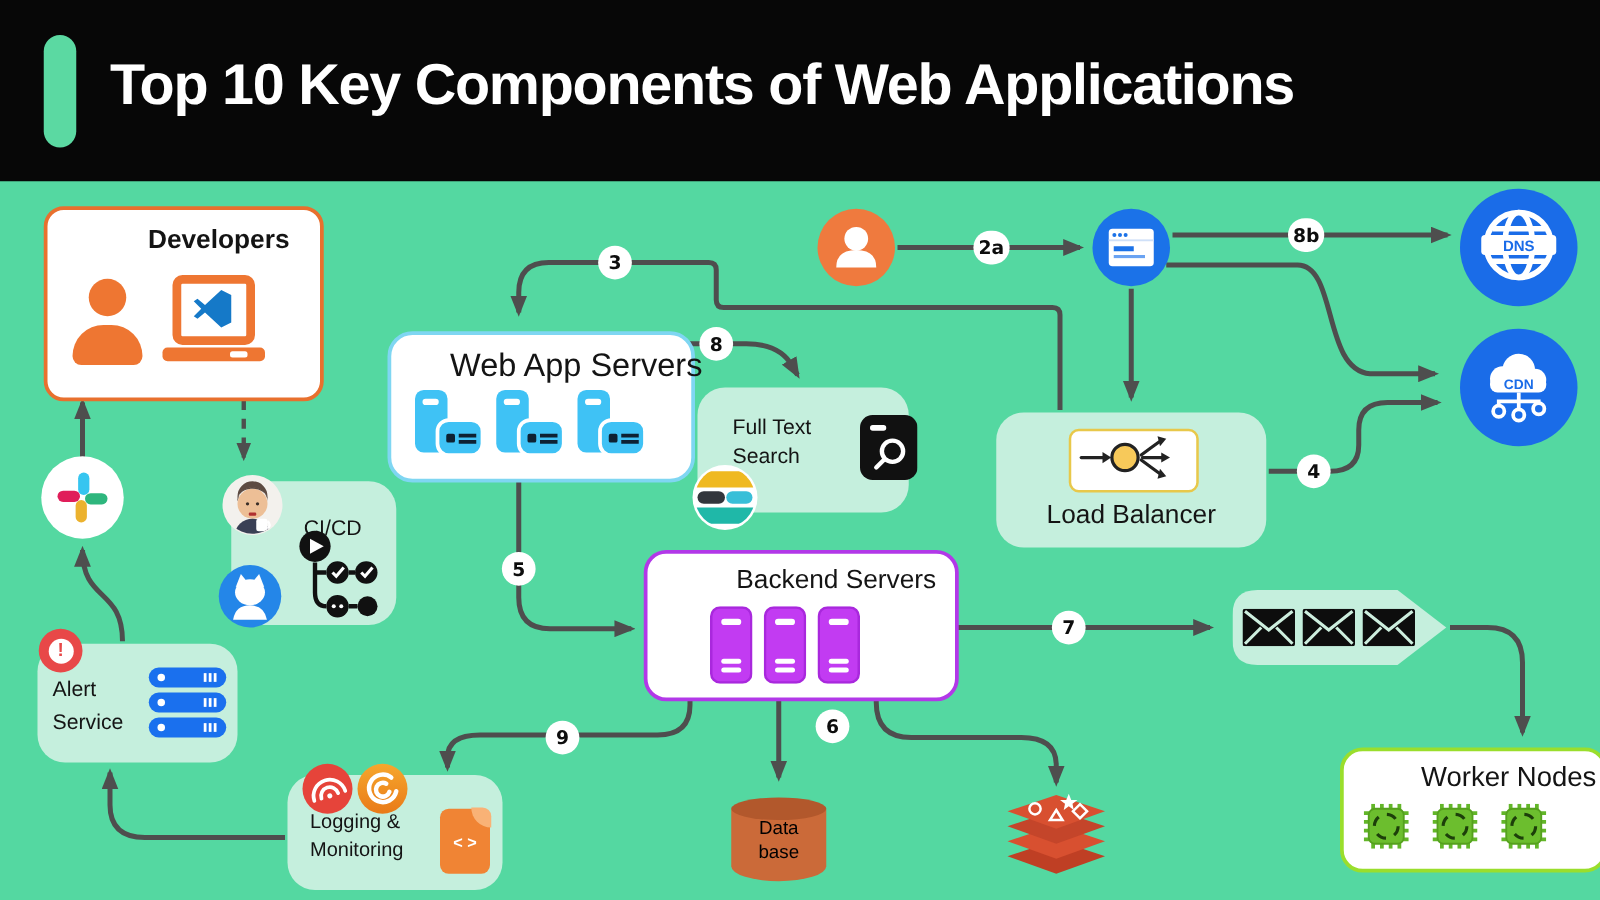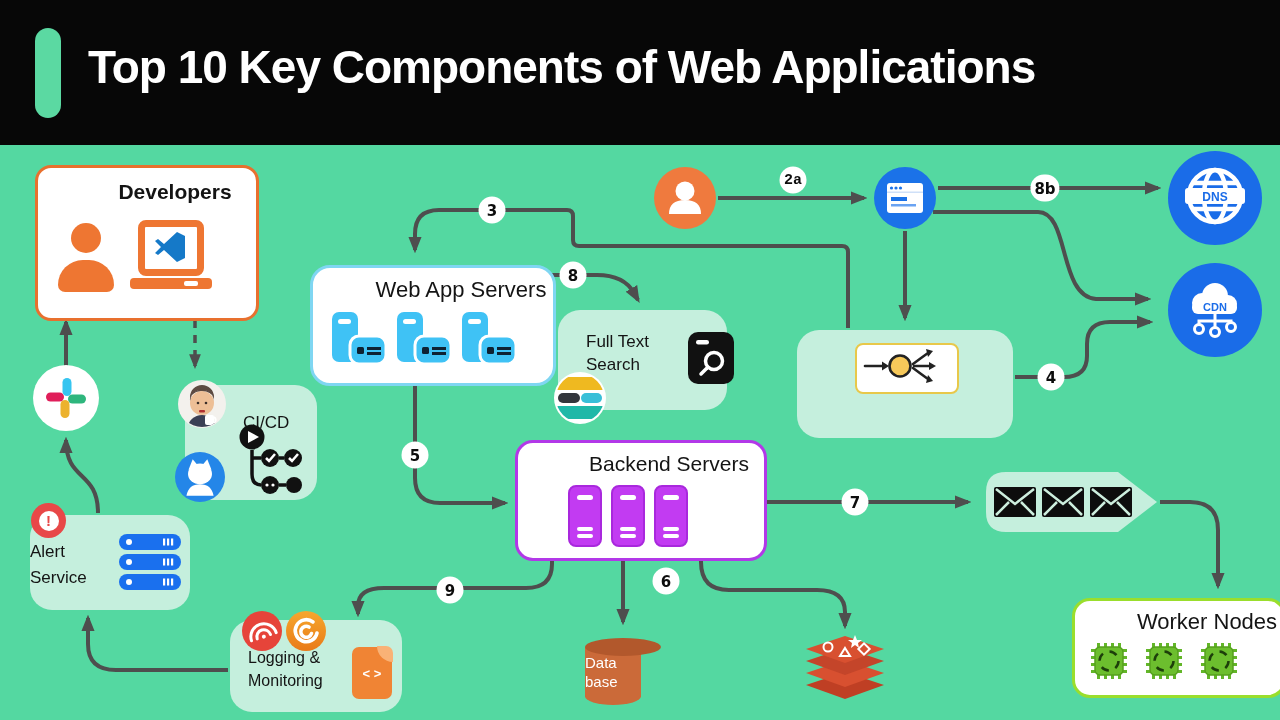--- a/index.html
+++ b/index.html
@@ -24,22 +24,22 @@
   #dev-box{left:35px;top:165px;width:190px;height:150px;border:3px solid #e8702e;border-radius:16px;}
   #dev-title{top:12px;font-size:21px;font-weight:bold;}
   .dev-head{position:absolute;left:33px;top:55px;width:30px;height:30px;border-radius:50%;background:#ee7632;}
   .dev-body{position:absolute;left:20px;top:92px;width:56px;height:32px;background:#ee7632;border-radius:28px 28px 8px 8px;}
   .laptop-screen{position:absolute;left:100px;top:52px;width:52px;height:42px;background:#fff;border:7px solid #ee7632;border-radius:8px;}
   .laptop-base{position:absolute;left:92px;top:110px;width:82px;height:11px;background:#ee7632;border-radius:4px;}
   .laptop-notch{position:absolute;left:146px;top:113px;width:14px;height:5px;background:#fff;border-radius:2px;}
   
   .tline{position:absolute;color:#141414;}
   
-  #db{position:absolute;left:585px;top:647px;width:56px;height:52px;background:#cb6a39;z-index:2;
-      border-radius:0 0 38px 38px / 0 0 12px 12px;color:#ffffff;font-size:15px;line-height:19px;padding-top:6px;}
+  #db{position:absolute;left:585px;top:647px;width:76px;height:52px;background:#cb6a39;z-index:2;
+      border-radius:0 0 38px 38px / 0 0 12px 12px;text-align:center;color:#000000;font-size:15px;line-height:19px;padding-top:6px;}
   #db:before{content:"";position:absolute;left:0;top:-9px;width:76px;height:18px;border-radius:50%;background:#b2582c;}
   #db span{position:relative;z-index:1;}
   
   #log-file{position:absolute;left:352px;top:647px;width:40px;height:52px;background:#f08434;border-radius:7px;z-index:3;
             display:flex;align-items:center;justify-content:center;color:#fff;font-weight:bold;font-size:13px;}
   #log-fold{position:absolute;right:-1px;top:-1px;width:16px;height:16px;background:#f9b276;border-radius:0 7px 0 16px;}
 </style>
 </head>
 <body>
 
@@ -147,21 +147,21 @@
       <circle cx="56" cy="34" r="9" fill="#111"></circle>
     <polyline points="29,34 32,37 38,30" stroke="#fff" stroke-width="2.5" fill="none"></polyline>
     <polyline points="52,34 55,37 61,30" stroke="#fff" stroke-width="2.5" fill="none"></polyline>
     <circle cx="33" cy="61" r="9" fill="#111"></circle>
       <circle cx="57" cy="61" r="8" fill="#111"></circle>
     <circle cx="30" cy="61" r="1.6" fill="#fff"></circle>
       <circle cx="36" cy="61" r="1.6" fill="#fff"></circle>
   </svg>
 
   <div class="box" style="left:310px;top:265px;width:212px;height:115px;border:3px solid #7fd6f2;border-radius:20px;">
-    <div class="ntitle" style="top:9px;font-size:22px;">Web App Servers</div>
+    <div class="ntitle" style="top:9px;font-size:26px;">Web App Servers</div>
     <svg class="abs" style="left:17px;top:42px;" width="58" height="58" viewBox="0 0 58 58">
       <rect x="2" y="2" width="26" height="50" rx="7" fill="#3fc2f5"></rect>
         <rect x="8" y="9" width="13" height="5" rx="2.5" fill="#fff"></rect>
       <rect x="20" y="26" width="36" height="28" rx="9" fill="#3fc2f5" stroke="#fff" stroke-width="3"></rect>
       <rect x="27" y="37" width="7" height="7" rx="1.5" fill="#0e2233"></rect>
         <rect x="37" y="37" width="14" height="3" fill="#0e2233"></rect>
         <rect x="37" y="42" width="14" height="3" fill="#0e2233"></rect>
     </svg>
     <svg class="abs" style="left:82px;top:42px;" width="58" height="58" viewBox="0 0 58 58">
       <rect x="2" y="2" width="26" height="50" rx="7" fill="#3fc2f5"></rect>
@@ -218,20 +218,21 @@
         </g>
         <g fill="#222">
           <polygon points="25,16.5 32,21 25,25.5"></polygon>
           <polygon points="69,4 76,6 71,12"></polygon>
           <polygon points="72,17 79,21 72,25"></polygon>
           <polygon points="71,30 76,36 69,38"></polygon>
         </g>
         <circle cx="43" cy="21" r="10.5" fill="#f7c95a" stroke="#222" stroke-width="2.6"></circle>
       </svg>
     </div>
+    <div class="ntitle" style="top:70px;font-size:21px;">Load Balancer</div>
   </div>
 
   <div class="circ" style="left:654px;top:167px;width:62px;height:62px;background:#ef7a3e;">
     <svg width="62" height="62" viewBox="0 0 62 62">
       <circle cx="31" cy="24" r="9.5" fill="#fff"></circle>
       <path d="M15,47 q0,-14 16,-14 q16,0 16,14 z" fill="#fff"></path>
     </svg>
   </div>
   <div class="circ" style="left:874px;top:167px;width:62px;height:62px;background:#1b72e8;">
     <svg width="62" height="62" viewBox="0 0 62 62">
@@ -291,21 +292,21 @@
     </svg>
     <svg class="abs" style="left:136px;top:42px;" width="34" height="62" viewBox="0 0 34 62">
       <rect x="1" y="1" width="32" height="60" rx="7" fill="#c23bf2" stroke="#a928dd" stroke-width="2"></rect>
       <rect x="9" y="10" width="16" height="5" rx="2.5" fill="#fff"></rect>
         <rect x="9" y="42" width="16" height="4" rx="2" fill="#fff"></rect>
         <rect x="9" y="49" width="16" height="4" rx="2" fill="#fff"></rect>
     </svg>
   </div>
 
   <div class="gbox" style="left:30px;top:515px;width:160px;height:95px;">
-    <div class="tline" style="left:0;top:24px;font-size:17px;line-height:26px;">
+    <div class="tline" style="left:12px;top:24px;font-size:17px;line-height:26px;">
       <div>Alert</div>
       <div>Service</div>
     </div>
     <svg class="abs" style="left:88px;top:18px;" width="64" height="60" viewBox="0 0 64 60">
       <g>
         <rect x="1" y="1" width="62" height="16" rx="8" fill="#1a70ee"></rect>
         <circle cx="11" cy="9" r="3" fill="#fff"></circle>
         <rect x="45" y="5.5" width="2.2" height="7" fill="#fff"></rect>
           <rect x="49" y="5.5" width="2.2" height="7" fill="#fff"></rect>
           <rect x="53" y="5.5" width="2.2" height="7" fill="#fff"></rect>
@@ -455,21 +456,21 @@
         <rect x="31" y="6" width="5" height="3"></rect>
           <rect x="31" y="13" width="5" height="3"></rect>
           <rect x="31" y="20" width="5" height="3"></rect>
           <rect x="31" y="27" width="5" height="3"></rect>
       </g>
       <rect x="4" y="4" width="28" height="28" rx="5" fill="#6cbe2e" stroke="#55a01e" stroke-width="1.5"></rect>
       <circle cx="18" cy="18" r="9.5" fill="none" stroke="#1d3f0a" stroke-width="2.5" stroke-dasharray="8 7"></circle>
     </svg>
   </div>
 
-  <div class="badge" style="left:793px;top:180px;font-family:Liberation Mono, monospace;">2a</div>
+  <div class="badge" style="left:793px;top:198px;">2a</div>
   <div class="badge" style="left:1045px;top:188px;">8b</div>
   <div class="badge" style="left:492px;top:210px;">3</div>
   <div class="badge" style="left:1051px;top:377px;">4</div>
   <div class="badge" style="left:415px;top:455px;">5</div>
   <div class="badge" style="left:666px;top:581px;">6</div>
   <div class="badge" style="left:855px;top:502px;">7</div>
   <div class="badge" style="left:573px;top:275px;">8</div>
   <div class="badge" style="left:450px;top:590px;">9</div>
 
 </div>

